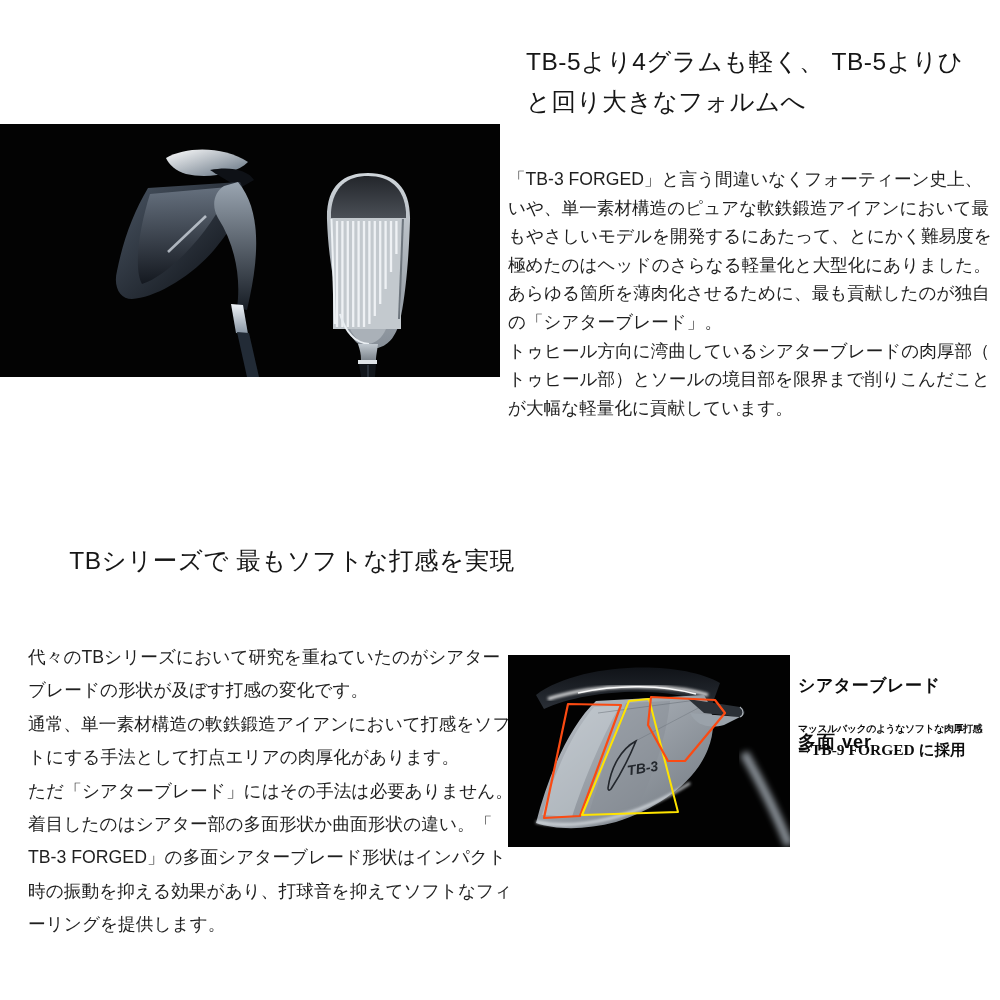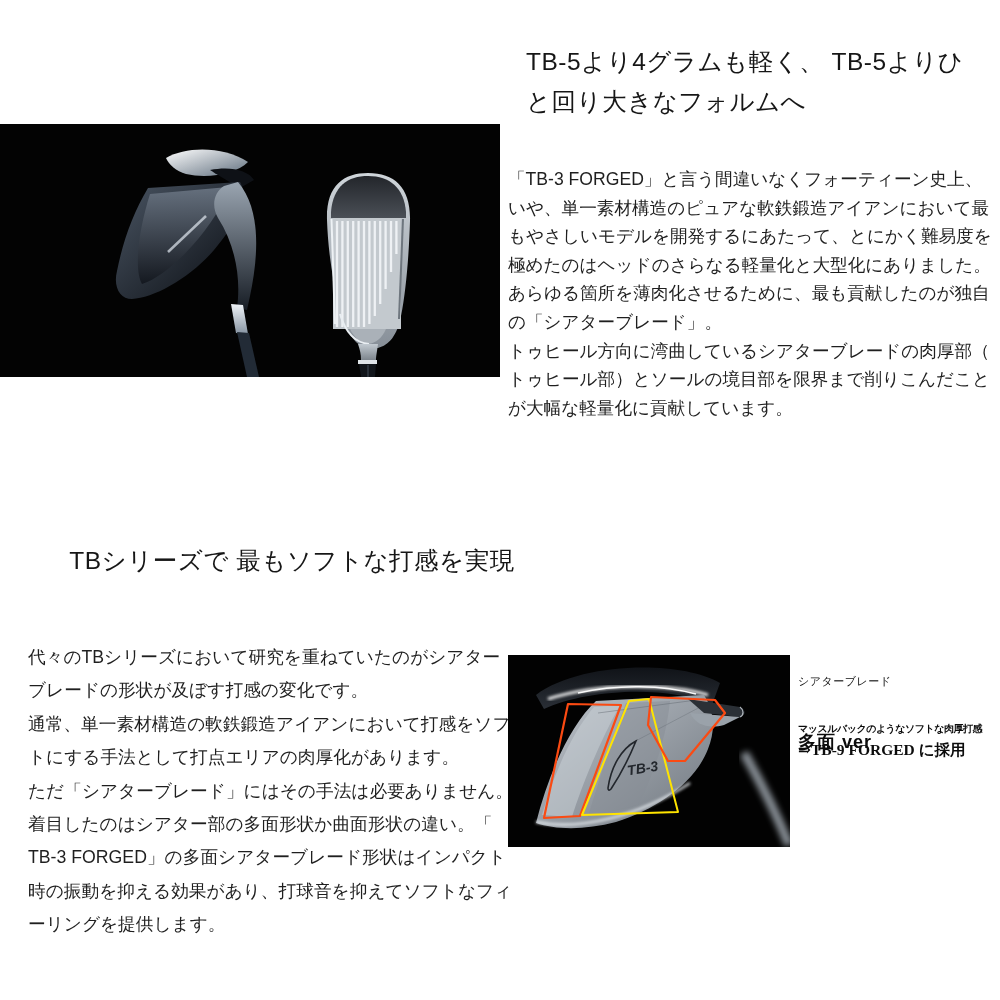--- a/index.html
+++ b/index.html
@@ -9,21 +9,21 @@
   .heading{font-size:24.5px;line-height:40px;font-weight:500;color:#161616;
            white-space:pre-line;letter-spacing:0.5px;}
   .para{font-size:17.6px;line-height:28.6px;color:#1f1f1f;white-space:pre-line;}
   .h1{left:526px;top:42px;width:470px;}
   .p1{left:508px;top:165px;width:500px;}
   .h2{left:32px;top:541px;width:520px;white-space:nowrap;text-align:center;}
   .p2{left:7px;top:641px;width:520px;font-size:17.7px;line-height:33.4px;margin-left:21px;}
   .photo-top{left:0;top:124px;width:500px;height:253px;}
   .photo-bottom{left:508px;top:655px;width:282px;height:192px;}
   .cap{left:798px;color:#0c0c0c;}
-  .cap-brand{top:674px;font-size:11px;font-weight:normal;letter-spacing:0.5px;}
+  .cap-brand{top:674px;font-size:17px;font-weight:bold;letter-spacing:0.5px;}
   .cap-title{top:690px;font-size:18px;font-weight:bold;letter-spacing:1px;margin-top:40px;}
   .cap-serif{font-family:"Liberation Serif","DejaVu Serif",serif;font-weight:bold;}
   .cap-sub1{top:722px;font-size:10px;letter-spacing:-0.5px;}
   .cap-arrow{top:740px;font-size:15.5px;letter-spacing:0px;}
   .cap-sub2{top:767px;font-size:10px;line-height:14.5px;letter-spacing:-0.5px;white-space:pre-line;}
   svg{display:block;}
 </style>
 </head>
 <body>
 

